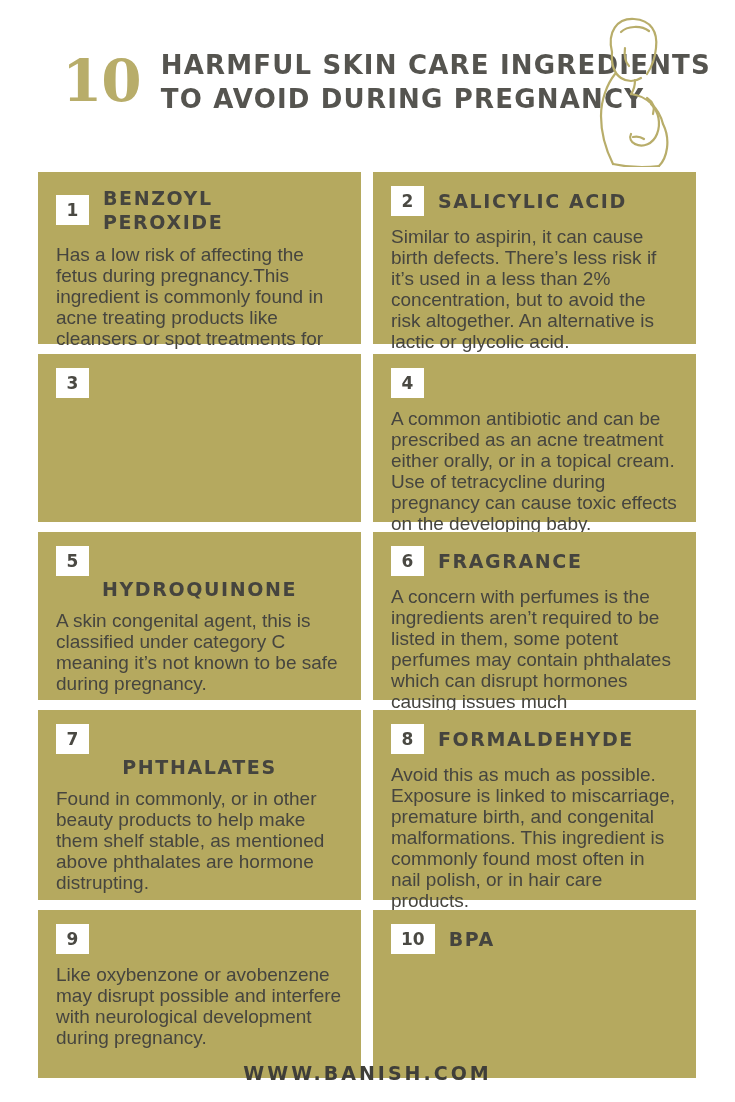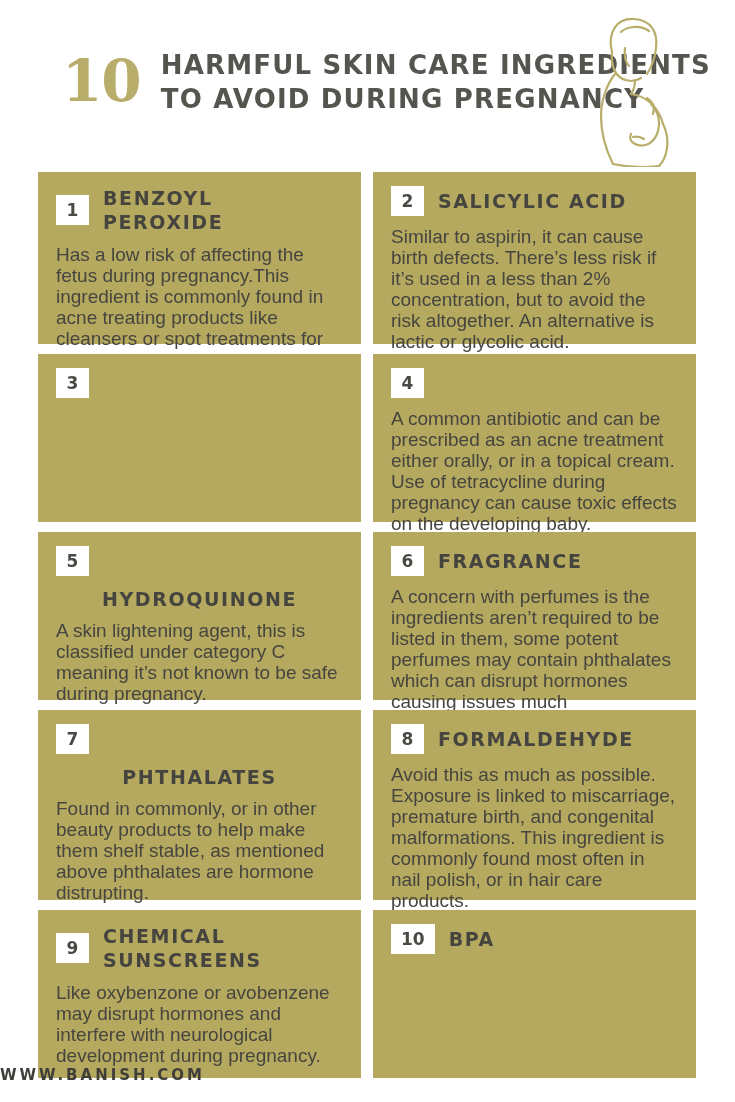--- a/index.html
+++ b/index.html
@@ -105,21 +105,21 @@
     letter-spacing: 1.6px;
     text-transform: uppercase;
     color: #45443e;
     line-height: 24px;
     flex: 1 1 auto;
     text-align: left;
     padding-right: 6px;
   }
   .title-row-below {
     text-align: center;
-    margin-top: 12px;
+    margin-top: 2px;
     font-family: "DejaVu Sans", sans-serif;
     font-weight: bold;
     font-size: 19px;
     letter-spacing: 1.6px;
     text-transform: uppercase;
     color: #45443e;
   }
   .card-body {
     margin-top: 10px;
     font-family: "Liberation Sans", sans-serif;
@@ -132,23 +132,24 @@
   .head-only-badge {
     display: flex;
   }
 
   
   .footer {
     position: absolute;
     bottom: 18px;
     left: 0;
     width: 100%;
-    font-family: "DejaVu Sans", sans-serif;
-    font-weight: bold;
-    font-size: 15px;
+    text-align: center;
+    font-family: "DejaVu Sans", sans-serif;
+    font-weight: bold;
+    font-size: 19px;
     letter-spacing: 3px;
     color: #3f3e39;
   }
 </style>
 </head>
 <body>
 
 <div class="header">
   <div class="header-inner">
     <div class="big-number">10</div>
@@ -214,21 +215,21 @@
       <div class="num-badge">4</div>
     </div>
     <div class="card-body">A common antibiotic and can be prescribed as an acne treatment either orally, or in a topical cream. Use of tetracycline during pregnancy can cause toxic effects on the developing baby.</div>
   </div>
 
   <div class="card r3">
     <div class="card-head head-only-badge">
       <div class="num-badge">5</div>
     </div>
     <div class="title-row-below">Hydroquinone</div>
-    <div class="card-body">A skin lightening agent, this is classified under category C meaning it’s not known to be safe during pregnancy.</div>
+    <div class="card-body">A skin congenital agent, this is classified under category C meaning it’s not known to be safe during pregnancy.</div>
   </div>
 
   <div class="card r3">
     <div class="card-head">
       <div class="num-badge">6</div>
       <div class="card-title">Fragrance</div>
     </div>
     <div class="card-body">A concern with perfumes is the ingredients aren’t required to be listed in them, some potent perfumes may contain phthalates which can disrupt hormones causing issues much development of the fetus.</div>
   </div>
 
@@ -244,23 +245,22 @@
     <div class="card-head">
       <div class="num-badge">8</div>
       <div class="card-title">Formaldehyde</div>
     </div>
     <div class="card-body">Avoid this  as much as possible. Exposure is linked to miscarriage, premature birth, and congenital malformations. This ingredient is commonly found most often in nail polish, or in hair care products.</div>
   </div>
 
   <div class="card r5">
     <div class="card-head">
       <div class="num-badge">9</div>
-      <div class="card-title">Chemical Sunscreens</div>
-    </div>
-    <div class="card-body">Like oxybenzone or avobenzene may disrupt hormones and interfere with neurological development during pregnancy.</div>
+    </div>
+    <div class="card-body">Like oxybenzone or avobenzene may disrupt possible and interfere with neurological development during pregnancy.</div>
   </div>
 
   <div class="card r5">
     <div class="card-head">
       <div class="num-badge">10</div>
       <div class="card-title">BPA</div>
     </div>
   </div>
 
 </div>

